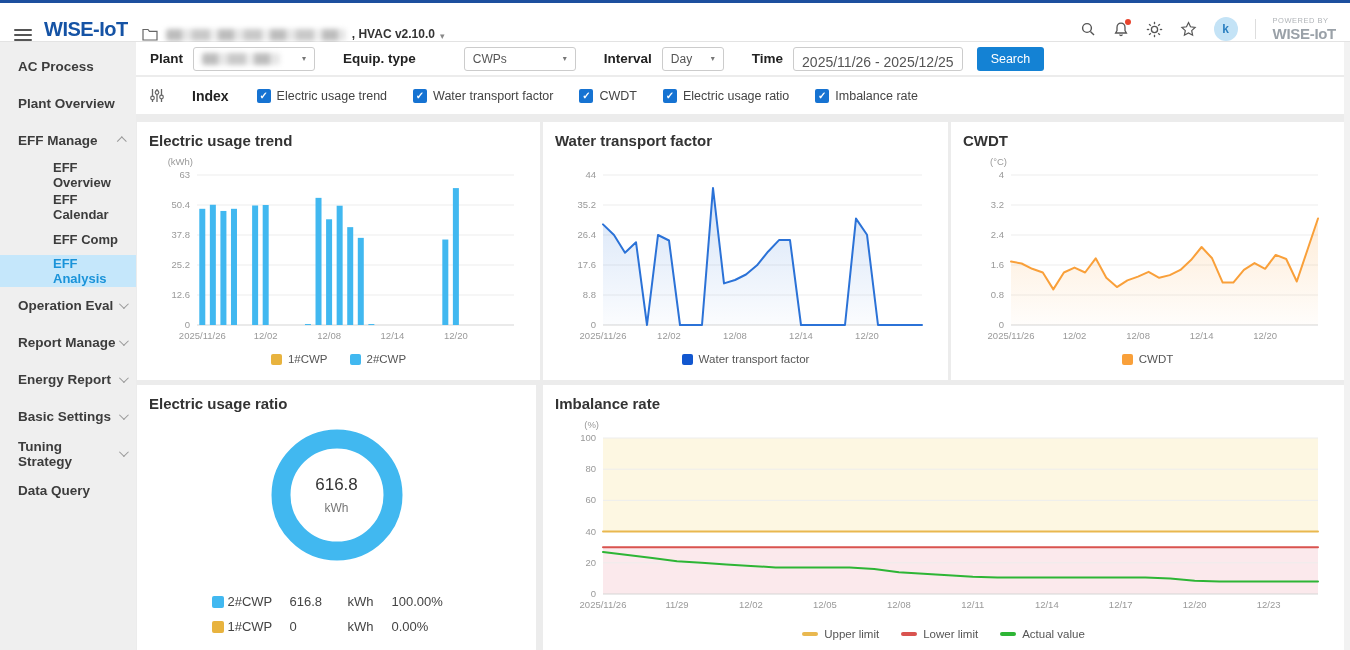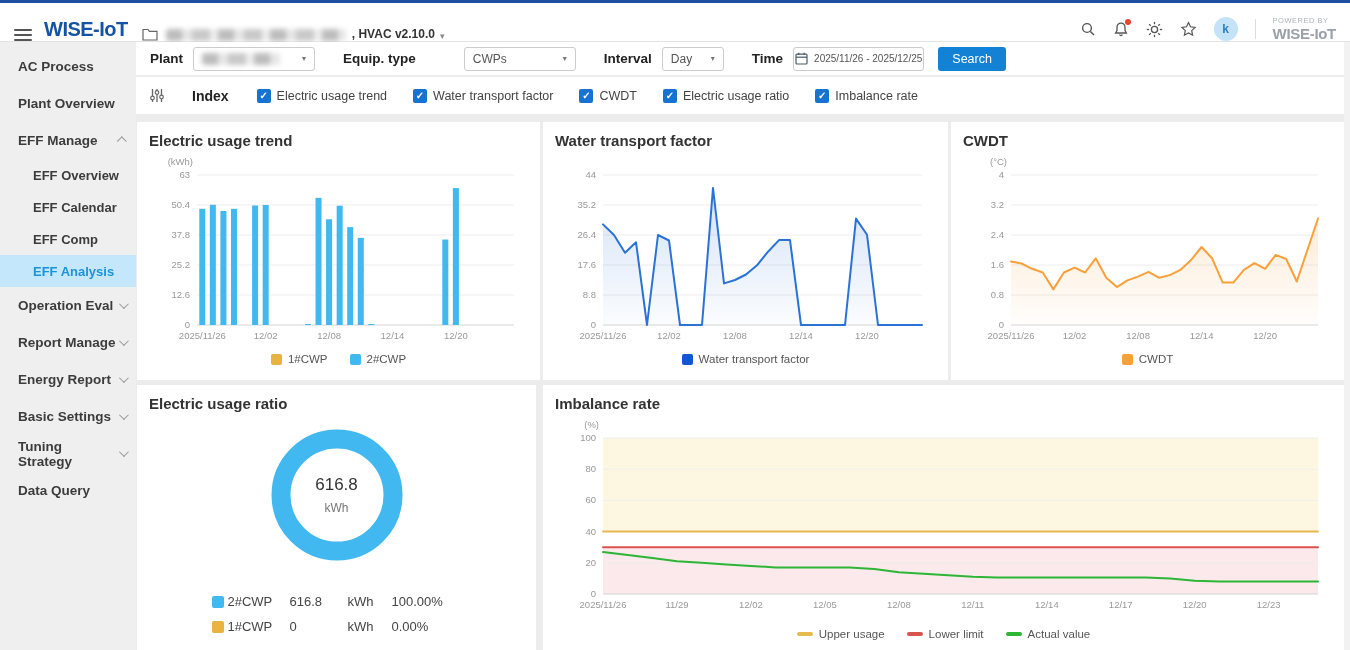--- a/index.html
+++ b/index.html
@@ -24,38 +24,38 @@
   .avatar{width:24px;height:24px;border-radius:50%;background:#c4e3f6;color:#2a7fc0;font-size:12px;font-weight:700;
           display:flex;align-items:center;justify-content:center;cursor:pointer;}
   .hdr-div{width:1px;height:20px;background:#ddd;}
   .powered{line-height:1;text-align:left;}
   .powered .l1{font-size:7.5px;color:#b0b4b8;letter-spacing:0.5px;}
   .powered .l2{font-size:15px;font-weight:800;color:#9aa1a8;letter-spacing:-0.3px;margin-top:1px;}
   
   .sidebar{position:absolute;left:0;top:42px;width:136px;height:608px;background:#efefef;padding-top:6px;box-sizing:border-box;}
   .side-item{height:37px;display:flex;align-items:center;padding:0 10px 0 18px;font-size:13.5px;font-weight:600;
              color:#3c3c3c;cursor:pointer;box-sizing:border-box;}
-  .side-sub{height:32px;padding-left:33px;font-size:13px;}
+  .side-sub{height:32px;padding-left:53px;font-size:13px;}
   .side-item.active{background:#c5e7fb;color:#1a93d9;}
   .chev{margin-left:auto;width:6px;height:6px;border-right:1.6px solid #999;border-bottom:1.6px solid #999;}
   .chev.down{transform:rotate(45deg) translateY(-2px);}
   .chev.up{transform:rotate(225deg) translateY(-1px);}
   
   .filter-bar{position:absolute;left:136px;top:42px;width:1255px;height:34px;background:#fff;border-bottom:1px solid #ececec;
               display:flex;align-items:center;box-sizing:border-box;padding:0 14px;gap:10px;}
   .f-label{font-size:13.5px;font-weight:700;color:#222;}
   .selectbox{height:24px;border:1px solid #ccc;border-radius:3px;background:#fff;display:flex;align-items:center;
              padding:0 8px;font-size:12px;color:#555;gap:8px;cursor:pointer;box-sizing:border-box;}
   .selectbox .caret{font-size:8px;color:#777;margin-left:auto;}
   .sel-plant{width:122px;}
   .sel-equip{width:112px;margin-left:38px;}
   .sel-int{width:62px;}
   .sel-blur{width:78px;}
   .timebox{height:24px;border:1px solid #ccc;border-radius:3px;background:#fff;display:flex;align-items:center;
-           padding:0 1px;font-size:10px;color:#555;gap:6px;box-sizing:border-box;cursor:pointer;}
+           padding:0 8px;font-size:14px;color:#555;gap:6px;box-sizing:border-box;cursor:pointer;flex-direction:column;}
   .search-btn{height:24px;padding:0 14px;background:#1482d4;border:none;border-radius:3px;color:#fff;
               font-size:12.5px;font-family:inherit;cursor:pointer;margin-left:4px;}
   .gap8{width:8px;}
   .index-bar{position:absolute;left:136px;top:77px;width:1214px;height:37px;background:#fff;display:flex;
              align-items:center;box-sizing:border-box;padding:0 14px;gap:26px;}
   .index-label{font-size:14px;font-weight:700;color:#222;margin-left:2px;margin-right:2px;}
   .chk-item{display:flex;align-items:center;gap:6px;font-size:12.5px;color:#444;cursor:pointer;}
   .chk{width:14px;height:14px;border-radius:2px;background:#1673d2;color:#fff;font-size:10px;line-height:14px;
        text-align:center;font-weight:700;}
   
@@ -448,21 +448,21 @@
         <text x="639.7241379310345" y="192" text-anchor="middle" class="tick">12/20</text>
         <text x="713.6896551724138" y="192" text-anchor="middle" class="tick">12/23</text>
         <text x="44" y="12" text-anchor="end" class="tick">(%)</text>
         <polyline points="48.0,115.6 72.7,115.6 97.3,115.6 122.0,115.6 146.6,115.6 171.3,115.6 195.9,115.6 220.6,115.6 245.2,115.6 269.9,115.6 294.6,115.6 319.2,115.6 343.9,115.6 368.5,115.6 393.2,115.6 417.8,115.6 442.5,115.6 467.1,115.6 491.8,115.6 516.4,115.6 541.1,115.6 565.8,115.6 590.4,115.6 615.1,115.6 639.7,115.6 664.4,115.6 689.0,115.6 713.7,115.6 738.3,115.6 763.0,115.6" fill="none" stroke="#e9b84f" stroke-width="2" stroke-linejoin="round" stroke-linecap="round"></polyline>
         <polyline points="48.0,131.2 72.7,131.2 97.3,131.2 122.0,131.2 146.6,131.2 171.3,131.2 195.9,131.2 220.6,131.2 245.2,131.2 269.9,131.2 294.6,131.2 319.2,131.2 343.9,131.2 368.5,131.2 393.2,131.2 417.8,131.2 442.5,131.2 467.1,131.2 491.8,131.2 516.4,131.2 541.1,131.2 565.8,131.2 590.4,131.2 615.1,131.2 639.7,131.2 664.4,131.2 689.0,131.2 713.7,131.2 738.3,131.2 763.0,131.2" fill="none" stroke="#d9534f" stroke-width="2" stroke-linejoin="round" stroke-linecap="round"></polyline>
         <polyline points="48.0,135.9 72.7,139.0 97.3,142.1 122.0,145.2 146.6,146.8 171.3,148.4 195.9,149.9 220.6,151.5 245.2,151.5 269.9,151.5 294.6,151.5 319.2,153.0 343.9,156.2 368.5,157.7 393.2,159.3 417.8,160.8 442.5,161.6 467.1,161.6 491.8,161.6 516.4,161.6 541.1,161.6 565.8,161.6 590.4,161.6 615.1,162.4 639.7,164.7 664.4,165.5 689.0,165.5 713.7,165.5 738.3,165.5 763.0,165.5" fill="none" stroke="#2db535" stroke-width="2" stroke-linejoin="round" stroke-linecap="round"></polyline>
       </svg>
     <div class="legend" style="margin-top:10px;">
         <span class="lg-item">
           <span class="lg-dash" style="background: rgb(233, 184, 79);"></span>
-          <span>Upper usage</span>
+          <span>Upper limit</span>
         </span>
         <span class="lg-item">
           <span class="lg-dash" style="background: rgb(217, 83, 79);"></span>
           <span>Lower limit</span>
         </span>
         <span class="lg-item">
           <span class="lg-dash" style="background: rgb(45, 181, 53);"></span>
           <span>Actual value</span>
         </span>
       </div>

